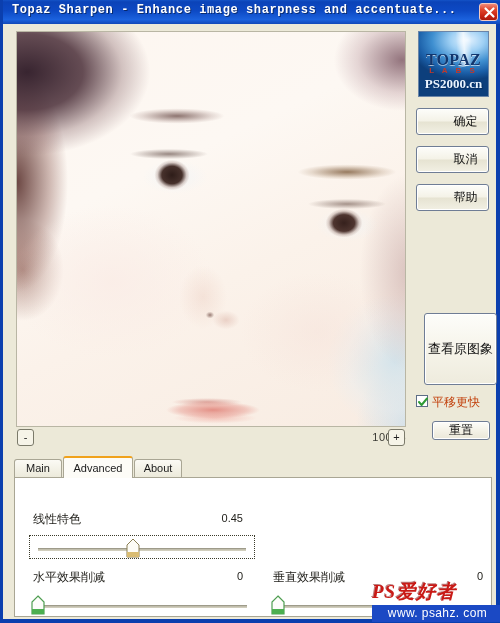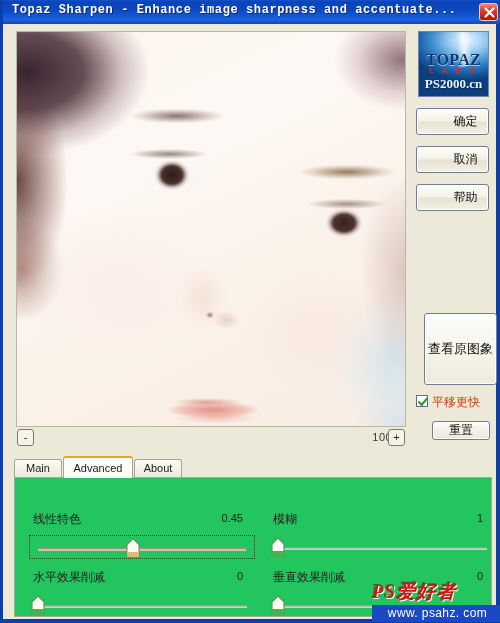--- a/index.html
+++ b/index.html
@@ -123,21 +123,21 @@
     top:0;height:22px;line-height:20px;
     background:#fdfcf7;
     border-top:2px solid #f0a21c;
     z-index:3;font-size:11px;
   }
   #tab0{left:0;width:48px;}
   #tab1{left:49px;width:70px;}
   #tab2{left:120px;width:48px;}
   .tab-panel{
     position:absolute;left:11px;top:453px;width:478px;height:140px;
-    background:#22c55e;
+    background:#ffffff;
     border:1px solid #a9a694;
     box-sizing:border-box;
   }
   .tab-panel-inner{position:absolute;left:0;top:0;width:100%;height:100%;}
   
   .ctl{position:absolute;width:226px;height:52px;}
   .ctl .lbl{
     position:absolute;left:4px;top:0;font-size:12px;color:#22211c;
     font-family:"DejaVu Sans",sans-serif;
   }
@@ -299,33 +299,20 @@
             <div class="track"></div>
             <div class="thumb" style="left:96px;">
               <svg width="14" height="20" viewBox="0 0 14 20">
                 <path d="M7 1 L13 7 L13 19 L1 19 L1 7 Z" fill="#fdfcf6" stroke="#8a7f55" stroke-width="1"></path>
                 <path d="M1 14 L13 14 L13 19 L1 19 Z" fill="#d9bc72"></path>
               </svg>
             </div>
           </div>
         </div>
 
-        <div class="ctl" id="c1">
-          <div class="lbl">模糊</div>
-          <div class="val">1</div>
-          <div class="track-wrap">
-            <div class="track"></div>
-            <div class="thumb" style="left:2px;">
-              <svg width="14" height="20" viewBox="0 0 14 20">
-                <path d="M7 1 L13 7 L13 19 L1 19 L1 7 Z" fill="#fdfdfa" stroke="#4f9e52" stroke-width="1.2"></path>
-                <path d="M1 14 L13 14 L13 19 L1 19 Z" fill="#4caf50"></path>
-              </svg>
-            </div>
-          </div>
-        </div>
 
         <div class="ctl" id="c2">
           <div class="lbl">水平效果削减</div>
           <div class="val">0</div>
           <div class="track-wrap">
             <div class="track"></div>
             <div class="thumb" style="left:2px;">
               <svg width="14" height="20" viewBox="0 0 14 20">
                 <path d="M7 1 L13 7 L13 19 L1 19 L1 7 Z" fill="#fdfdfa" stroke="#4f9e52" stroke-width="1.2"></path>
                 <path d="M1 14 L13 14 L13 19 L1 19 Z" fill="#4caf50"></path>

